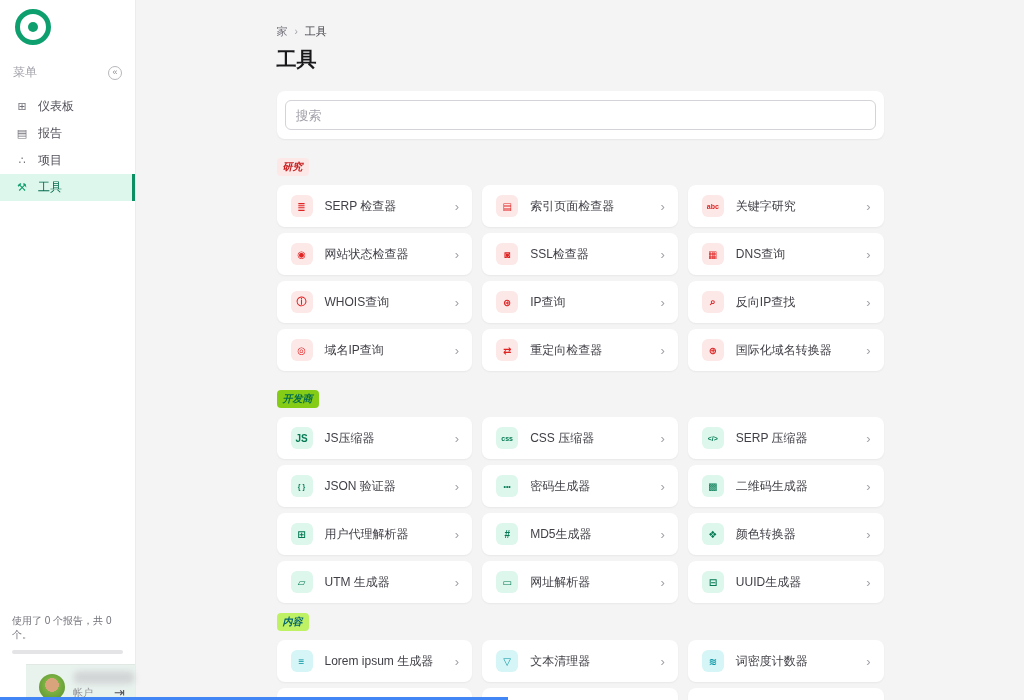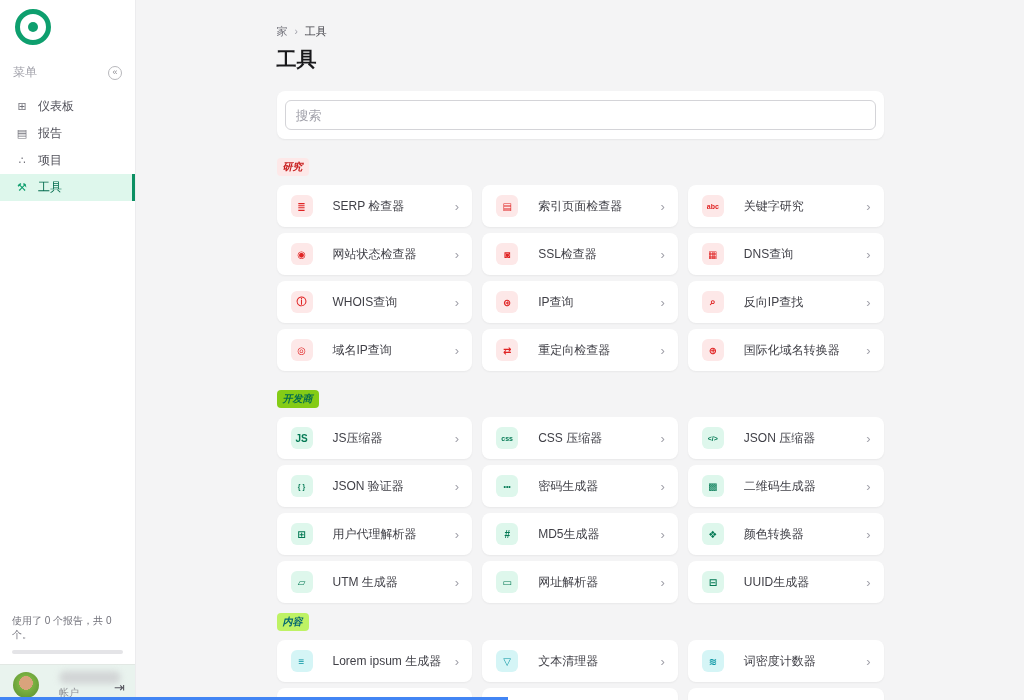--- a/index.html
+++ b/index.html
@@ -28,21 +28,21 @@
     font-size:12px; color:#52525b; cursor:pointer; position:relative; }
   .nav-item .ic { width:14px; text-align:center; font-size:11px; color:#71717a; }
   .nav-item.active { background:#def7ec; color:#046c4e; }
   .nav-item.active .ic { color:#0e9f6e; }
   .nav-item.active::after { content:""; position:absolute; right:0; top:0; bottom:0;
     width:3px; background:#0c8f63; }
   .side-spacer { flex:1; }
   .usage-text { padding:0 12px; font-size:10px; color:#71717a; line-height:1.35; }
   .progress-track { margin:9px 12px 10px; height:4px; background:#e4e4e7; border-radius:2px; }
   .account-row { background:#e9f3ee; border-top:1px solid #e2e8e4; height:36px;
-    display:flex; align-items:center; gap:20px; padding:5px 10px 0 13px; cursor:pointer; }
+    display:flex; align-items:flex-end; gap:8px; padding:5px 10px 0 13px; cursor:pointer;margin-left:26px; }
   .avatar { width:26px; height:26px; border-radius:50%; flex:none;
     background:radial-gradient(circle at 50% 42%, #d9a37c 0 34%, #7cb342 35%, #558b2f 100%); }
   .acct-col { display:flex; flex-direction:column; flex:1; min-width:0; }
   .name-blur { width:62px; height:13px; border-radius:7px; background:#c9c9cc;
     filter:blur(3px); opacity:.7; margin-top:1px; }
   .acct-label { font-size:10px; color:#8e8e93; margin-top:2px; }
   .logout { font-size:13px; color:#52525b; margin-top:5px; cursor:pointer; }
   
   .main { position:absolute; left:136px; top:0; right:0; bottom:0; overflow:hidden;
     display:flex; justify-content:center; }
@@ -66,21 +66,21 @@
   .grid { display:grid; grid-template-columns:repeat(3,1fr); gap:6px 10px; }
   .tool-card { background:#fff; height:42px; border-radius:8px; display:flex;
     align-items:center; padding:0 13px 0 14px; box-shadow:0 1px 2px rgba(0,0,0,.05);
     cursor:pointer; }
   .tool-ic { width:22px; height:22px; border-radius:6px; flex:none; display:flex;
     align-items:center; justify-content:center; font-size:10px; font-weight:700; }
   .tool-ic.small-glyph { font-size:7px; letter-spacing:0; }
   .theme-red .tool-ic { color:#e02424; background:#fde8e8; }
   .theme-green .tool-ic { color:#057a55; background:#def7ec; }
   .theme-teal .tool-ic { color:#0694a2; background:#d5f5f6; }
-  .tool-label { margin-left:20px; font-size:12px; color:#3f3f46; white-space:nowrap; }
+  .tool-label { margin-left:12px; font-size:12px; color:#3f3f46; white-space:nowrap; }
   .chev { margin-left:auto; color:#a1a1aa; font-size:13px; }
   .edge-bar { position:absolute; left:0; bottom:0; height:3px; width:508px; z-index:20; }
 </style>
 </head>
 <body>
 
 <aside class="sidebar">
   <div class="logo"></div>
 
   <div class="menu-row">
@@ -228,21 +228,21 @@
   </div>
 
   <div class="tool-card">
     <span class="tool-ic small-glyph">css</span>
     <span class="tool-label">CSS 压缩器</span>
     <span class="chev">›</span>
   </div>
 
   <div class="tool-card">
     <span class="tool-ic small-glyph">&lt;/&gt;</span>
-    <span class="tool-label">JSON 压缩器</span>
+    <span class="tool-label">SERP 压缩器</span>
     <span class="chev">›</span>
   </div>
 
   <div class="tool-card">
     <span class="tool-ic small-glyph">{ }</span>
     <span class="tool-label">JSON 验证器</span>
     <span class="chev">›</span>
   </div>
 
   <div class="tool-card">

